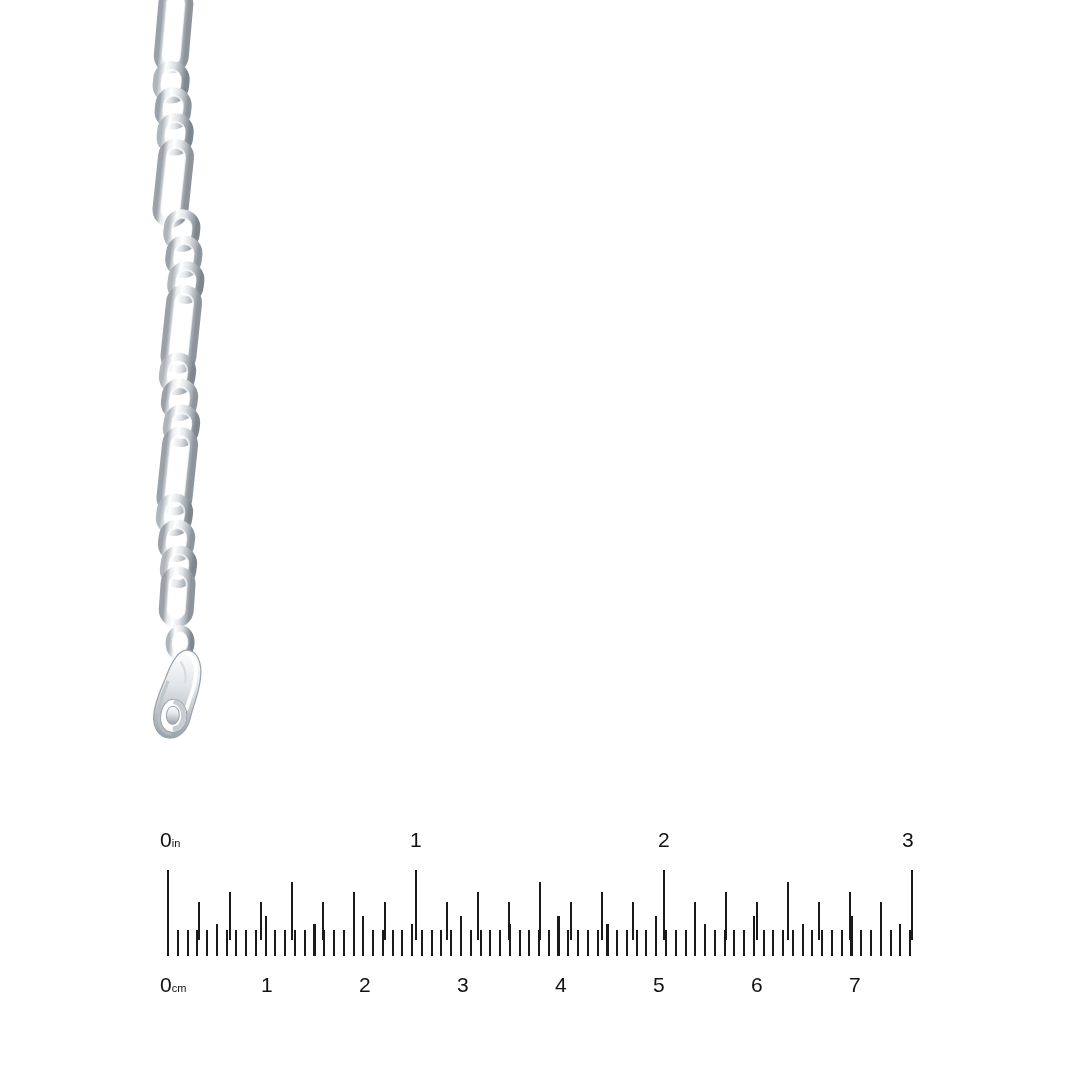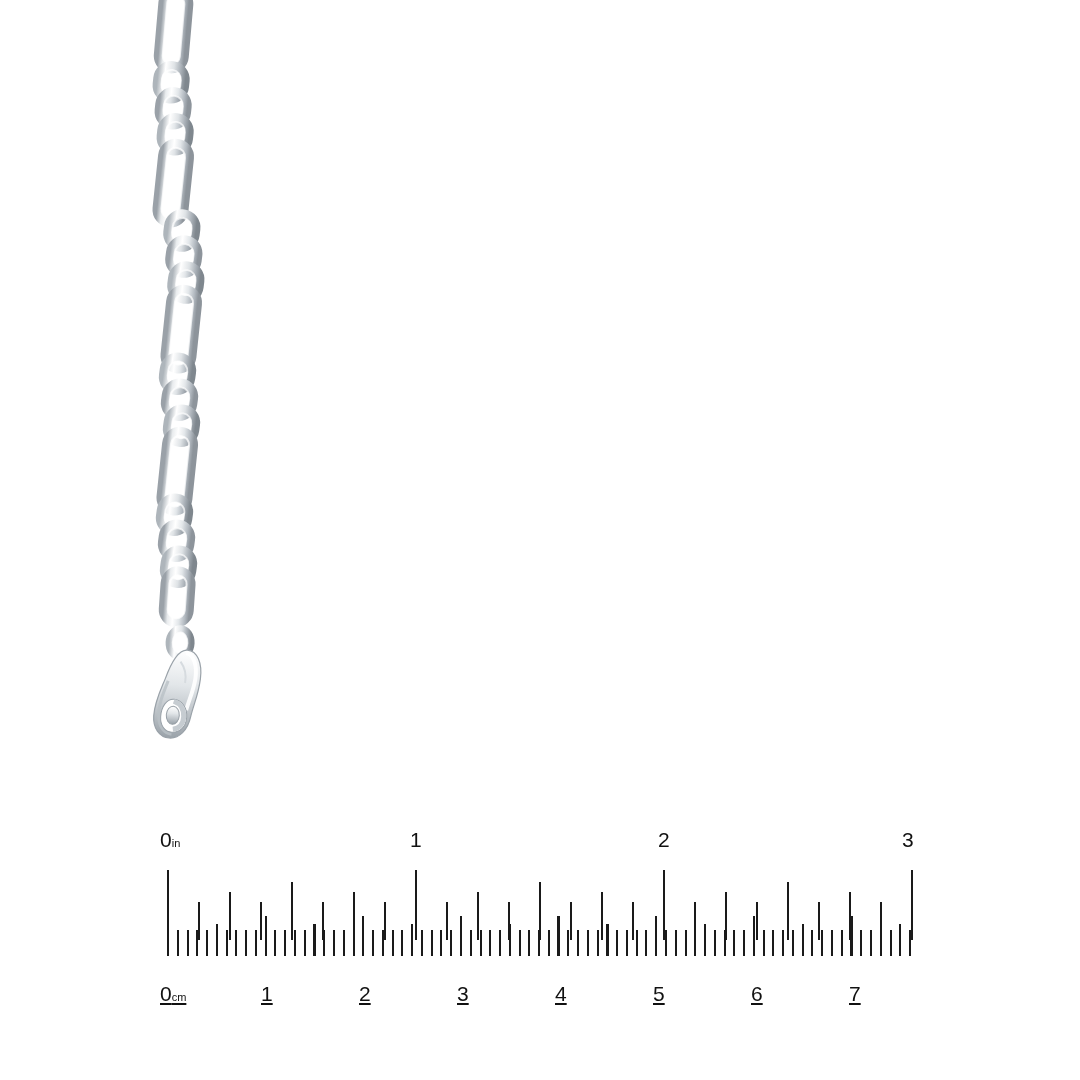--- a/index.html
+++ b/index.html
@@ -54,21 +54,21 @@
     font-size: 21px;
     color: #111111;
     white-space: nowrap;
     letter-spacing: 0px;
   }
   .ruler-label .unit {
     font-size: 11px;
     vertical-align: baseline;
   }
   .top-label { top: 18px; }
-  .bottom-label { top: 172px; text-decoration: underline; }
+  .bottom-label { top: 163px; }
 </style>
 </head>
 <body>
 
 <div id="stage">
 
   <div id="product-photo">
     <svg width="220" height="790" viewBox="0 0 220 790" xmlns="http://www.w3.org/2000/svg">
       <defs>
         <linearGradient id="silverH" x1="0" y1="0" x2="1" y2="0">

